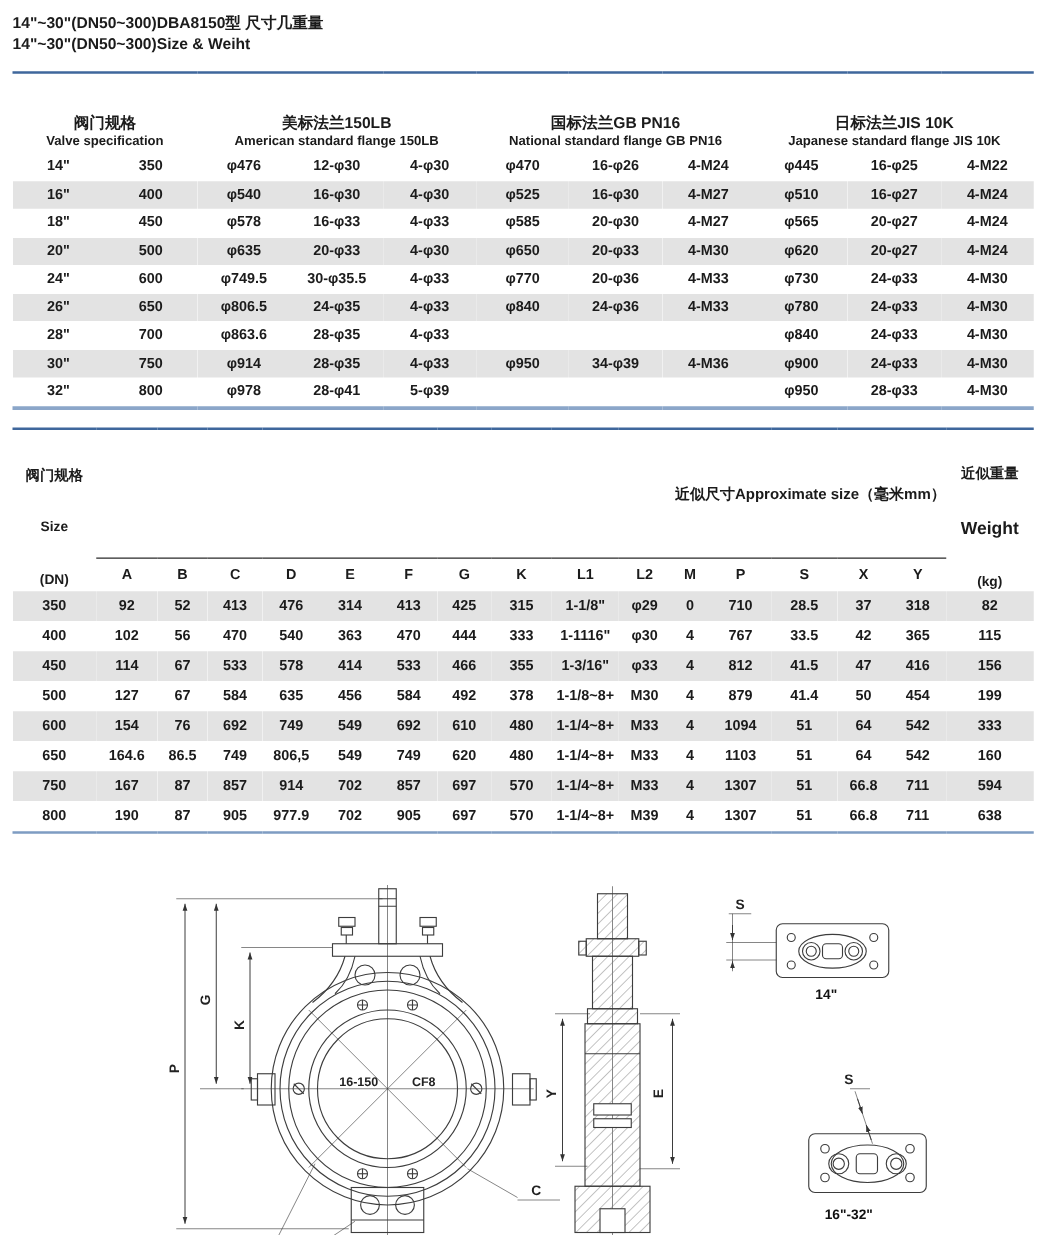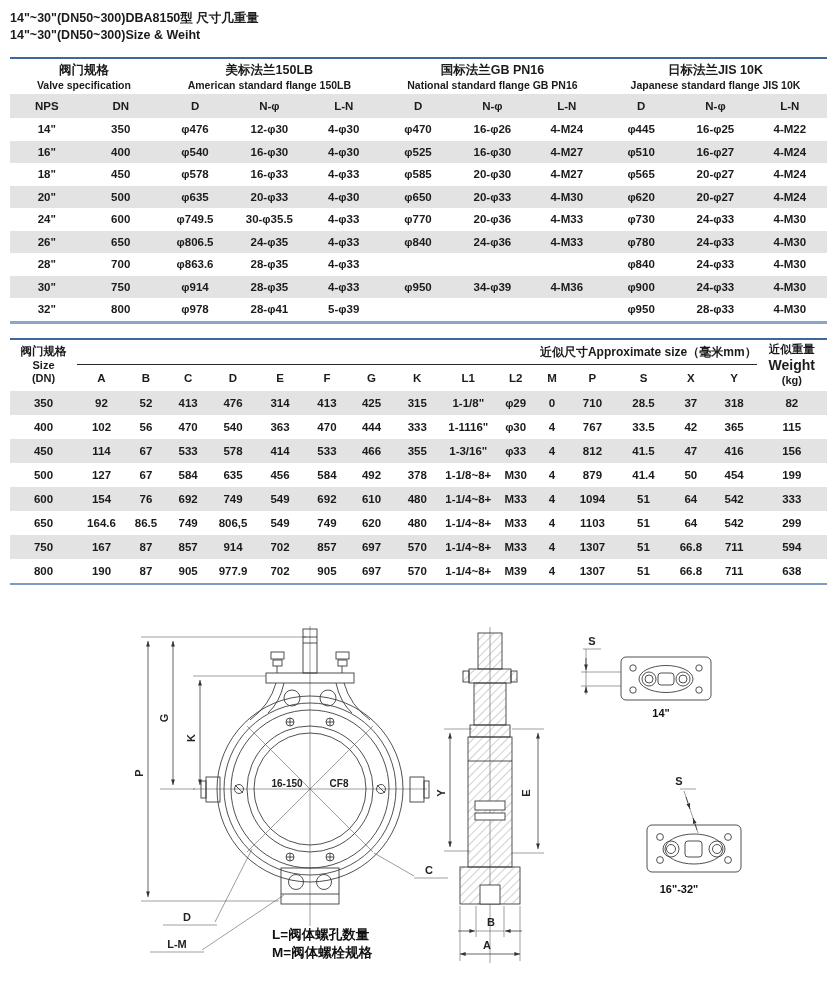--- a/index.html
+++ b/index.html
@@ -4,21 +4,21 @@
 <style>
   html,body{margin:0;padding:0;background:#fff;}
   .page{width:837px;height:988px;background:#fff;position:relative;overflow:hidden;
         font-family:"Liberation Sans",sans-serif;color:#1b1b1b;}
   .titles{padding:10px 0 0 10px;font-weight:bold;font-size:12.5px;line-height:1.32;}
   table{border-collapse:collapse;table-layout:fixed;width:817px;margin:0 10px;}
   th,td{font-weight:bold;text-align:center;padding:0;overflow:hidden;white-space:nowrap;}
   .tbl1{margin-top:14px;border-top:2.5px solid #3f679c;border-bottom:3px solid #8ba6c9;}
   .tbl2{margin-top:14px;border-top:2.5px solid #3f679c;border-bottom:2.5px solid #7e9cc2;}
   .grp-row td{padding:4px 0 3px;background:#fff;}
-  .grp-cn{display:block;font-size:12.5px;line-height:1.25;}
+  .grp-cn{display:block;font-size:12.5px;line-height:1.25;margin-top:28px;}
   .grp-en{display:block;font-size:10.5px;line-height:1.2;}
   .sub-row td{background:#e3e3e3;font-size:11.5px;height:24px;}
   .tbl1 tbody td{font-size:11.5px;height:22.5px;}
   .tbl2 tbody td{font-size:11.5px;height:24px;}
   tr.stripe td{background:#e3e3e3;}
   .tbl2 .hdr-multi{font-size:11.5px;line-height:1.25;background:#fff;}
   .approx-cell{border-bottom:1.5px solid #2a2a2a;font-size:12px;padding:4px 0 3px;background:#fff;text-align:right;}
   .letters-row td{background:#fff;font-size:11.5px;height:26px;}
   .drawing-wrap{margin-top:6px;}
   svg .ln{stroke:#3d3d3d;stroke-width:.9;fill:none;}
@@ -67,33 +67,20 @@
           <span class="grp-en">American standard flange 150LB</span>
         </td>
         <td colspan="3">
           <span class="grp-cn">国标法兰GB PN16</span>
           <span class="grp-en">National standard flange GB PN16</span>
         </td>
         <td colspan="3">
           <span class="grp-cn">日标法兰JIS 10K</span>
           <span class="grp-en">Japanese standard flange JIS 10K</span>
         </td>
-      </tr>
-      <tr class="sub-row">
-        <td>NPS</td>
-        <td>DN</td>
-        <td>D</td>
-        <td>N-φ</td>
-        <td>L-N</td>
-        <td>D</td>
-        <td>N-φ</td>
-        <td>L-N</td>
-        <td>D</td>
-        <td>N-φ</td>
-        <td>L-N</td>
       </tr>
     </thead>
     <tbody>
         <tr>
           <td>14"</td>
           <td>350</td>
           <td>φ476</td>
           <td>12-φ30</td>
           <td>4-φ30</td>
           <td>φ470</td>
@@ -368,21 +355,21 @@
           <td>749</td>
           <td>620</td>
           <td>480</td>
           <td>1-1/4~8+</td>
           <td>M33</td>
           <td>4</td>
           <td>1103</td>
           <td>51</td>
           <td>64</td>
           <td>542</td>
-          <td>299</td>
+          <td>160</td>
         </tr>
         <tr class="stripe">
           <td>750</td>
           <td>167</td>
           <td>87</td>
           <td>857</td>
           <td>914</td>
           <td>702</td>
           <td>857</td>
           <td>697</td>

